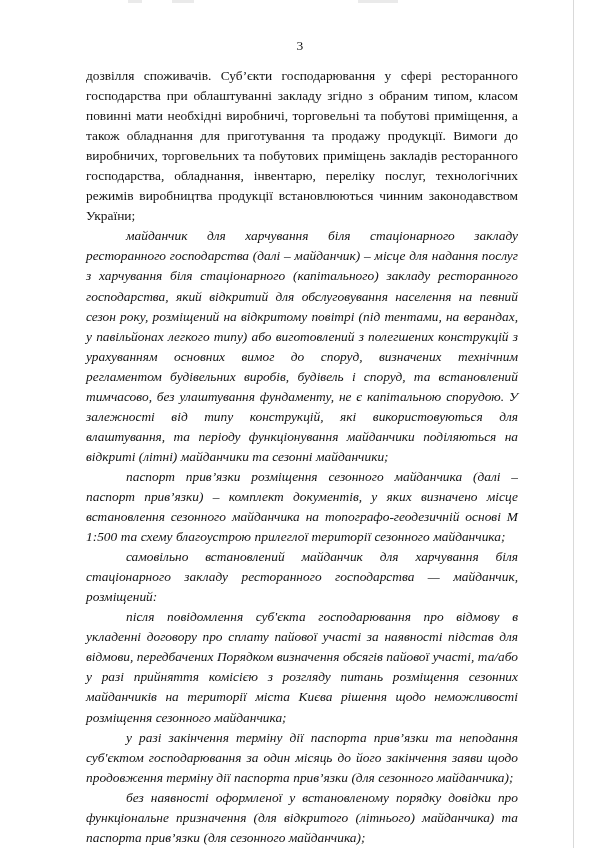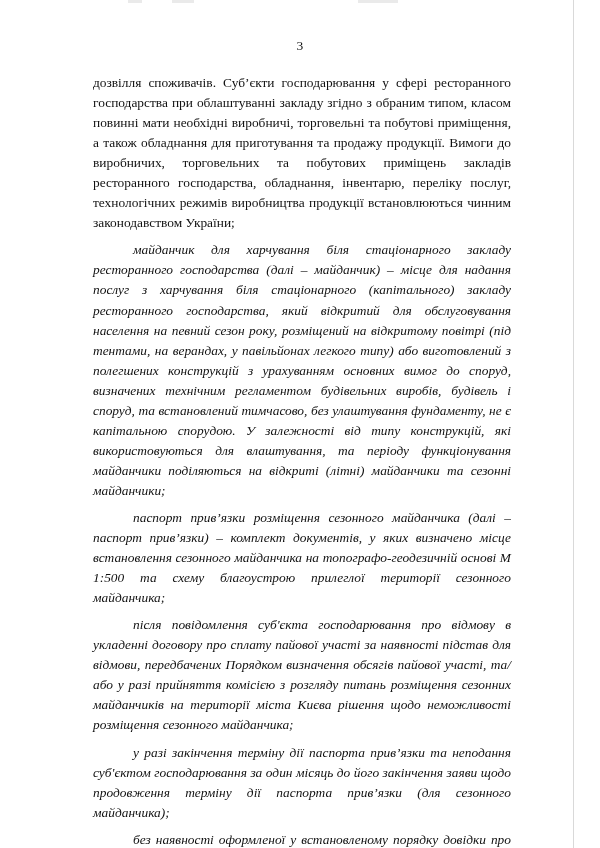--- a/index.html
+++ b/index.html
@@ -67,21 +67,21 @@
     width: 432px;
     font-size: 13.4px;
     line-height: 20.05px;
     text-align: justify;
     text-justify: inter-word;
     hyphens: none;
     word-spacing: 0.1px;
   }
 
   .body-text p {
-    margin: 7px;
+    margin: 0;
     text-indent: 0;
   }
   .body-text p.indent {
     text-indent: 40px;
     font-style: italic;
   }
   
 </style>
 </head>
 <body>
@@ -92,20 +92,21 @@
   <div class="scan-artifact a2"></div>
   <div class="scan-artifact a3"></div>
   <div class="page-edge-right"></div>
 
   <div class="page-number">3</div>
 
   <div class="body-text">
     <p>дозвілля споживачів. Суб’єкти господарювання у сфері ресторанного господарства при облаштуванні закладу згідно з обраним типом, класом повинні мати необхідні виробничі, торговельні та побутові приміщення, а також обладнання для приготування та продажу продукції. Вимоги до виробничих, торговельних та побутових приміщень закладів ресторанного господарства, обладнання, інвентарю, переліку послуг, технологічних режимів виробництва продукції встановлюються чинним законодавством України;</p>
     <p class="indent">майданчик для харчування біля стаціонарного закладу ресторанного господарства (далі – майданчик) – місце для надання послуг з харчування біля стаціонарного (капітального) закладу ресторанного господарства, який відкритий для обслуговування населення на певний сезон року, розміщений на відкритому повітрі (під тентами, на верандах, у павільйонах легкого типу) або виготовлений з полегшених конструкцій з урахуванням основних вимог до споруд, визначених технічним регламентом будівельних виробів, будівель і споруд, та встановлений тимчасово, без улаштування фундаменту, не є капітальною спорудою. У залежності від типу конструкцій, які використовуються для влаштування, та періоду функціонування майданчики поділяються на відкриті (літні) майданчики та сезонні майданчики;</p>
     <p class="indent">паспорт прив’язки розміщення сезонного майданчика (далі – паспорт прив’язки) – комплект документів, у яких визначено місце встановлення сезонного майданчика на топографо-геодезичній основі М 1:500 та схему благоустрою прилеглої території сезонного майданчика;</p>
+    <p class="indent">самовільно встановлений майданчик для харчування біля стаціонарного закладу ресторанного господарства — майданчик, розміщений:</p>
     <p class="indent">після повідомлення суб'єкта господарювання про відмову в укладенні договору про сплату пайової участі за наявності підстав для відмови, передбачених Порядком визначення обсягів пайової участі, та/або у разі прийняття комісією з розгляду питань розміщення сезонних майданчиків на території міста Києва рішення щодо неможливості розміщення сезонного майданчика;</p>
     <p class="indent">у разі закінчення терміну дії паспорта прив’язки та неподання суб'єктом господарювання за один місяць до його закінчення заяви щодо продовження терміну дії паспорта прив’язки  (для сезонного майданчика);</p>
     <p class="indent">без наявності оформленої у встановленому порядку довідки про функціональне призначення (для відкритого (літнього) майданчика) та паспорта прив’язки (для сезонного майданчика);</p>
     <p class="indent">у разі прийняття рішення щодо анулювання довідки про функціональне призначення (для відкритого (літнього) майданчика) та паспорта прив’язки (для сезонного майданчика) до закінчення строку їх дії відповідно до підпунктів 6.1.3 - 6.1.4 пункту 6.1 цього Порядку.</p>
 
   </div>
 
 </div>
 
 </body></html>

